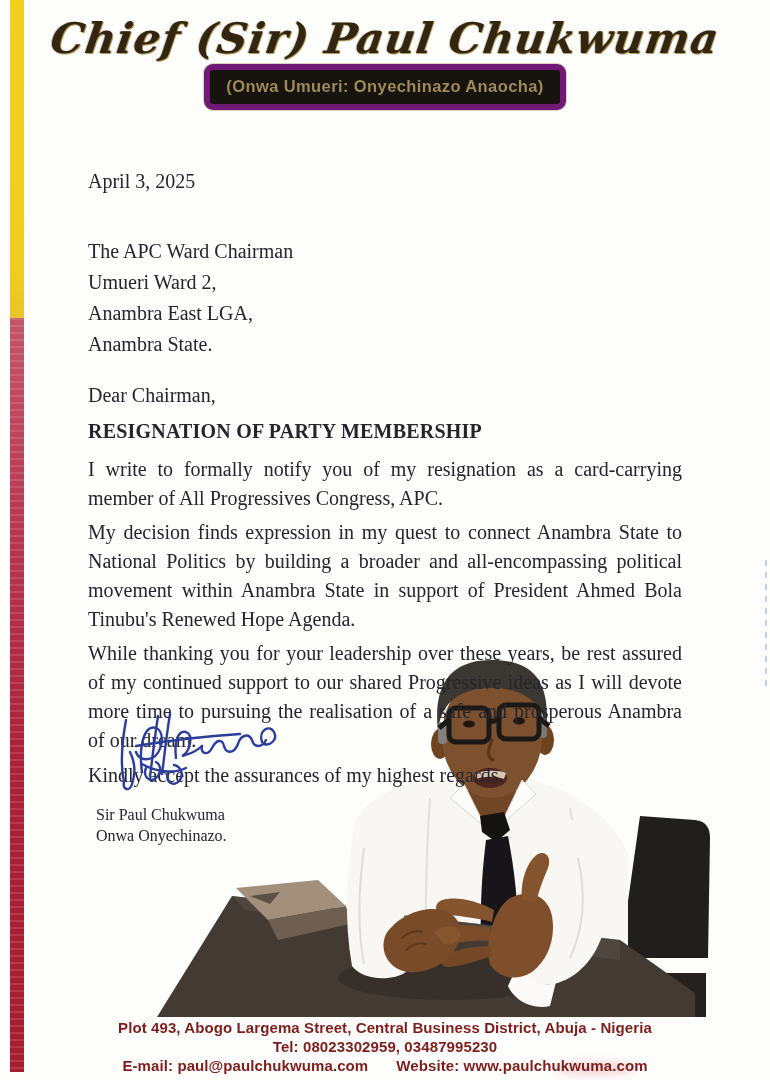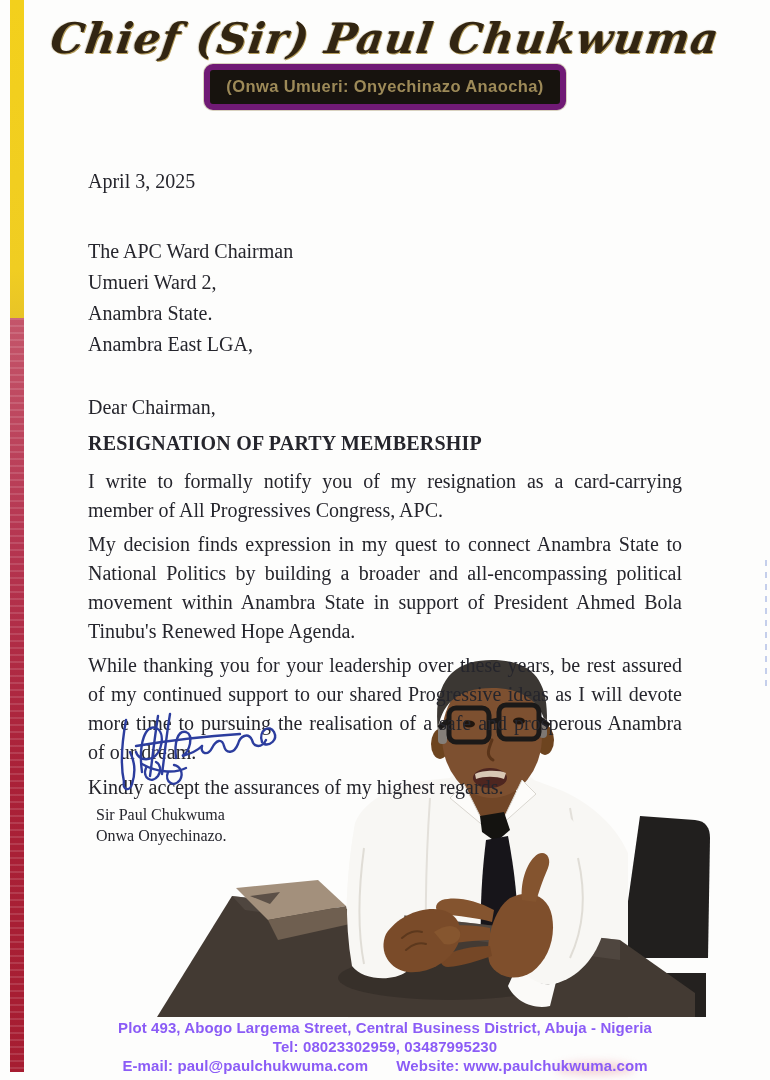--- a/index.html
+++ b/index.html
@@ -27,36 +27,36 @@
     display:inline-block;margin-top:2px;padding:7px 16px 8px;
     background:#17130e;border:6px solid #701a75;border-radius:9px;
     box-shadow:0 0 0 1px rgba(150,130,80,.35);
     font-family:"Liberation Sans",sans-serif;font-weight:600;font-size:16.5px;
     color:#9d8a58;letter-spacing:.4px;
   }
   
   .body-text{position:absolute;left:88px;top:170px;width:594px;z-index:2;font-size:20px;}
   .date-line{margin:0 0 43px 0;}
   .addr-line{line-height:31px;}
-  .salutation{margin-top:36px;}
+  .salutation{margin-top:24px;}
   .subject{margin-top:13px;font-weight:bold;letter-spacing:.2px;}
   .para{margin:12px 0 0 0;line-height:29px;text-align:justify;}
   .para + .para{margin-top:5px;}
   .closing{margin-top:6px;line-height:29px;}
   
   .signature{position:absolute;left:112px;top:702px;z-index:4;}
   
   .signoff{position:absolute;left:96px;top:804px;z-index:2;font-size:16px;line-height:21px;}
   
   .photo{position:absolute;left:150px;top:648px;width:620px;height:400px;margin:0;z-index:1;}
   
   .footer{
     position:absolute;left:0;right:0;bottom:0;height:62px;z-index:3;
     text-align:center;font-family:"Liberation Sans",sans-serif;
-    font-weight:bold;font-size:15px;line-height:19px;color:#8b5cf6;
+    font-weight:bold;font-size:15px;line-height:19px;color:#7f1d1d;
     padding-top:4px;letter-spacing:.1px;
   }
   .footer-email{margin-right:28px;}
   
   .smudge{position:absolute;left:555px;top:1062px;width:80px;height:13px;
     background:#e8a3ab;border-radius:50%;filter:blur(4px);opacity:.45;}
   .edge-artifact{position:absolute;right:3px;top:560px;width:2px;height:130px;
     background:repeating-linear-gradient(180deg,#9fb0e0 0 6px,transparent 6px 12px);opacity:.6;}
 </style>
 </head>
@@ -73,22 +73,22 @@
       <span>(Onwa Umueri: Onyechinazo Anaocha)</span>
     </div>
   </header>
 
   <main class="body-text">
     <div class="date-line">April 3, 2025</div>
 
     <div class="addr-block">
       <div class="addr-line">The APC Ward Chairman</div>
       <div class="addr-line">Umueri Ward 2,</div>
+      <div class="addr-line">Anambra East LGA,</div>
       <div class="addr-line">Anambra State.</div>
-      <div class="addr-line">Anambra East LGA,</div>
     </div>
 
     <div class="salutation">Dear Chairman,</div>
     <div class="subject">RESIGNATION OF PARTY MEMBERSHIP</div>
 
     <p class="para">I write to formally notify you of my resignation as a card-carrying member of All Progressives Congress, APC.</p>
     <p class="para">My decision finds expression in my quest to connect Anambra State to National Politics by building a broader and all-encompassing political movement within Anambra State in support of President Ahmed Bola Tinubu's Renewed Hope Agenda.</p>
     <p class="para">While thanking you for your leadership over these years, be rest assured of my continued support to our shared Progressive ideas as I will devote more time to pursuing the realisation of a safe and prosperous Anambra of our dream.</p>
 
     <div class="closing">Kindly accept the assurances of my highest regards.</div>

